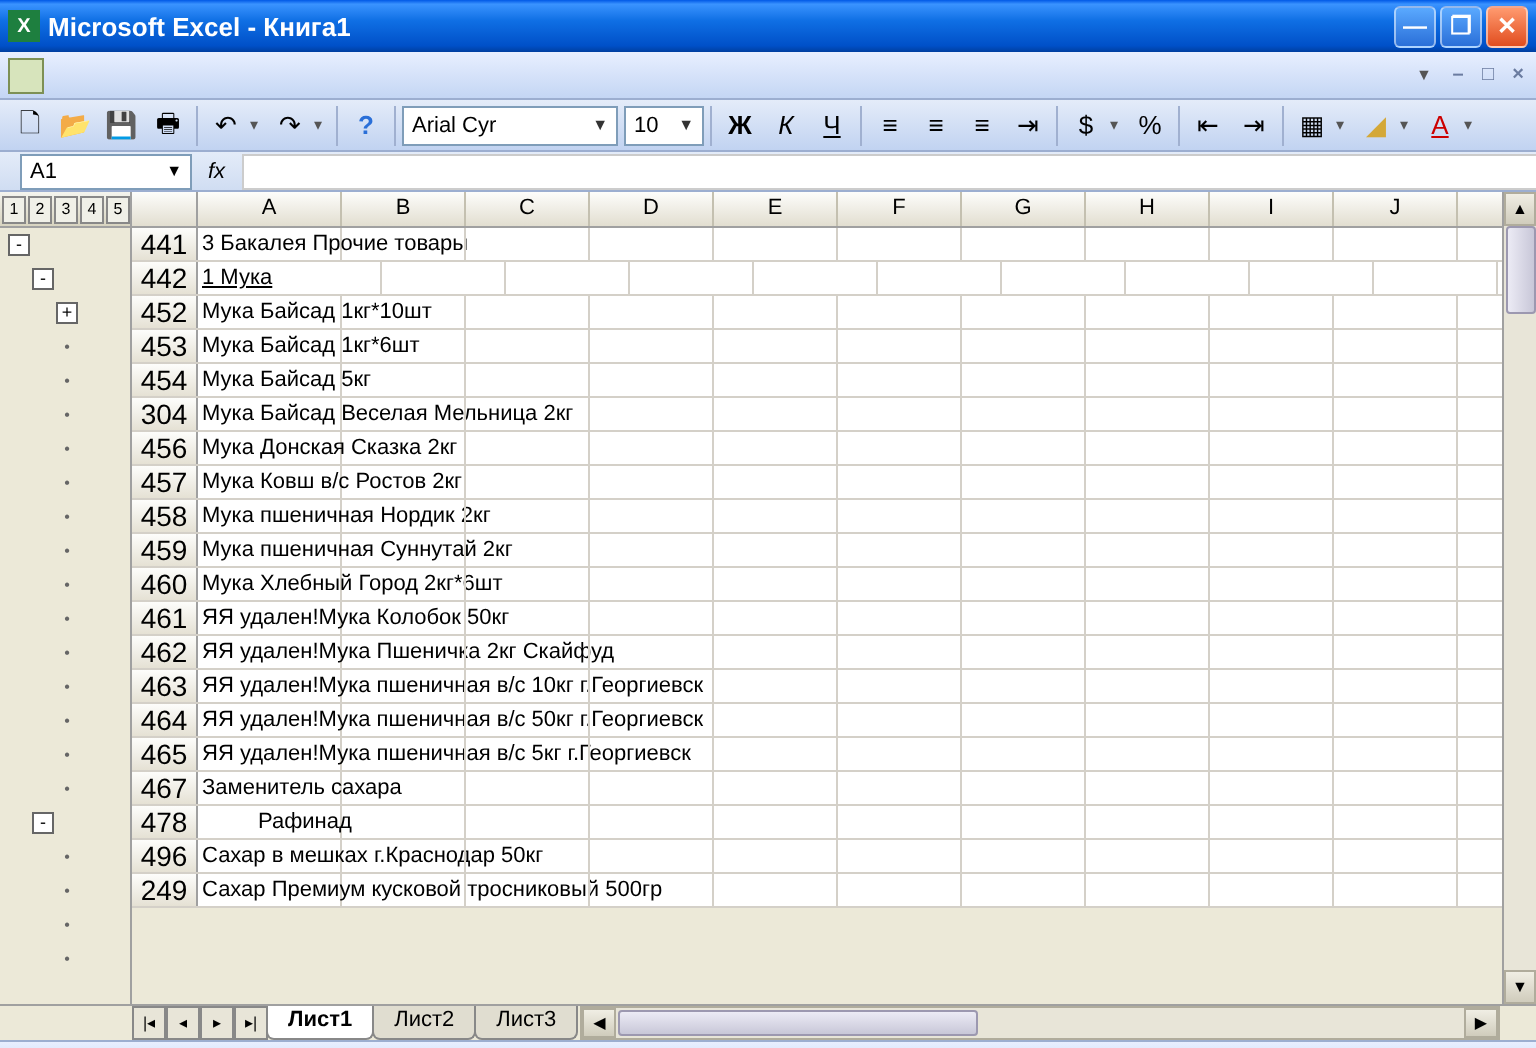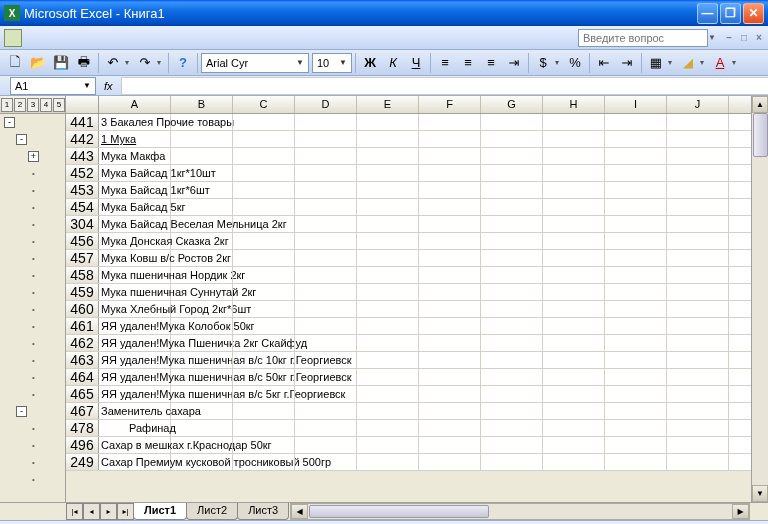--- a/index.html
+++ b/index.html
@@ -1,20 +1,20 @@
 <!DOCTYPE html>
 <html><head>
 <meta charset="utf-8">
 <style>
 * { margin: 0; padding: 0; box-sizing: border-box; font-family: Tahoma, Arial, sans-serif; }
 body { width: 768px; height: 524px; background: #ece9d8; overflow: hidden; font-size: 11px; }
 
 .titlebar { height: 26px; background: linear-gradient(to bottom, #0058e6 0%, #3a93ff 8%, #0f6fe4 40%, #0050c8 88%, #003fa0 100%); display: flex; align-items: center; padding: 0 4px; color: #fff; }
 .titlebar .icon { width: 16px; height: 16px; background: #1e7f3f; margin-right: 4px; display: inline-flex; align-items: center; justify-content: center; font-size: 10px; font-weight: bold; }
-.titlebar .title { font-weight: normal; font-size: 13px; flex: 1; }
+.titlebar .title { font-weight: bold; font-size: 13px; flex: 1; }
 .titlebar .wbtns { display: flex; gap: 2px; }
 .titlebar .wbtn { width: 21px; height: 21px; border-radius: 3px; display: flex; align-items: center; justify-content: center; color: #fff; font-weight: bold; font-size: 12px; border: 1px solid rgba(255,255,255,0.5); }
 .wbtn.min, .wbtn.max { background: linear-gradient(to bottom, #5aa9ff, #2a6fd8); }
 .wbtn.close { background: linear-gradient(to bottom, #ff9a6f, #e14d1f); }
 
 .menubar { height: 24px; background: linear-gradient(to bottom, #e8efff, #c4d6f4); display: flex; align-items: center; padding: 0 2px; border-bottom: 1px solid #9caed0; }
 .menubar .doc-icon { width: 18px; height: 18px; background: #d7e4bc; border: 1px solid #7d9055; margin: 0 6px 0 2px; }
 .menubar .mitem { padding: 2px 8px; cursor: default; }
 .menubar .mitem u { text-decoration: underline; }
 .menubar .spacer { flex: 1; }
@@ -78,21 +78,20 @@
   <div class="wbtns">
     <div class="wbtn min">—</div>
     <div class="wbtn max">❐</div>
     <div class="wbtn close">✕</div>
   </div>
 </div>
 
 <div class="menubar">
   <div class="doc-icon"></div>
   <div class="spacer"></div>
-  <input class="ask" placeholder="Введите вопрос" style="">
   <span class="tdrop">▼</span>
   <div class="mdi">
     <span>–</span>
     <span>□</span>
     <span>×</span>
   </div>
 </div>
 
 <div class="toolbar">
   <div class="tbtn">🗋</div>
@@ -280,34 +279,21 @@
           <div class="cell" style="width: 62px;"></div>
           <div class="cell" style="width: 62px;"></div>
           <div class="cell" style="width: 62px;"></div>
           <div class="cell" style="width: 62px;"></div>
           <div class="cell" style="width: 62px;"></div>
           <div class="cell" style="width: 62px;"></div>
           <div class="cell" style="width: 62px;"></div>
         </div>
         <div class="row">
           <div class="rh">442</div>
-          <div class="cell" style="width: 72px; text-decoration: underline;">1 Мука</div>
-          <div class="cell" style="width: 62px;"></div>
-          <div class="cell" style="width: 62px;"></div>
-          <div class="cell" style="width: 62px;"></div>
-          <div class="cell" style="width: 62px;"></div>
-          <div class="cell" style="width: 62px;"></div>
-          <div class="cell" style="width: 62px;"></div>
-          <div class="cell" style="width: 62px;"></div>
-          <div class="cell" style="width: 62px;"></div>
-          <div class="cell" style="width: 62px;"></div>
-        </div>
-        <div class="row">
-          <div class="rh">443</div>
-          <div class="cell" style="width: 72px;">Мука Макфа</div>
+          <div class="cell" style="width: 92px; text-decoration: underline;">1 Мука</div>
           <div class="cell" style="width: 62px;"></div>
           <div class="cell" style="width: 62px;"></div>
           <div class="cell" style="width: 62px;"></div>
           <div class="cell" style="width: 62px;"></div>
           <div class="cell" style="width: 62px;"></div>
           <div class="cell" style="width: 62px;"></div>
           <div class="cell" style="width: 62px;"></div>
           <div class="cell" style="width: 62px;"></div>
           <div class="cell" style="width: 62px;"></div>
         </div>

